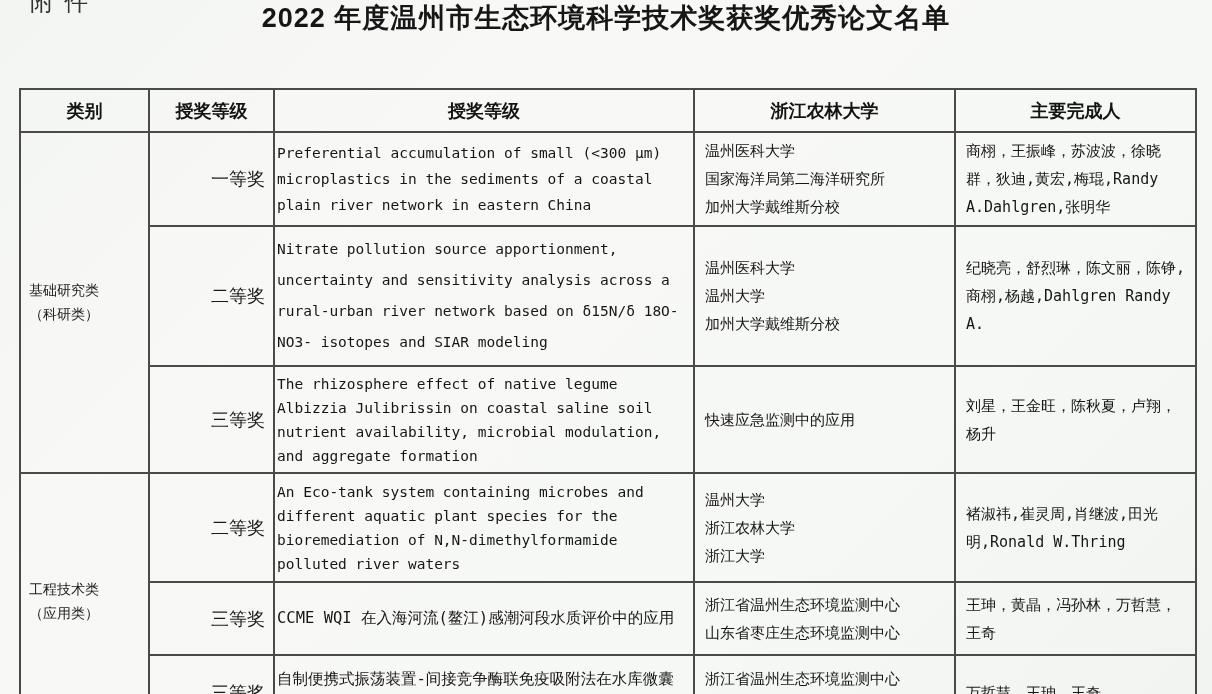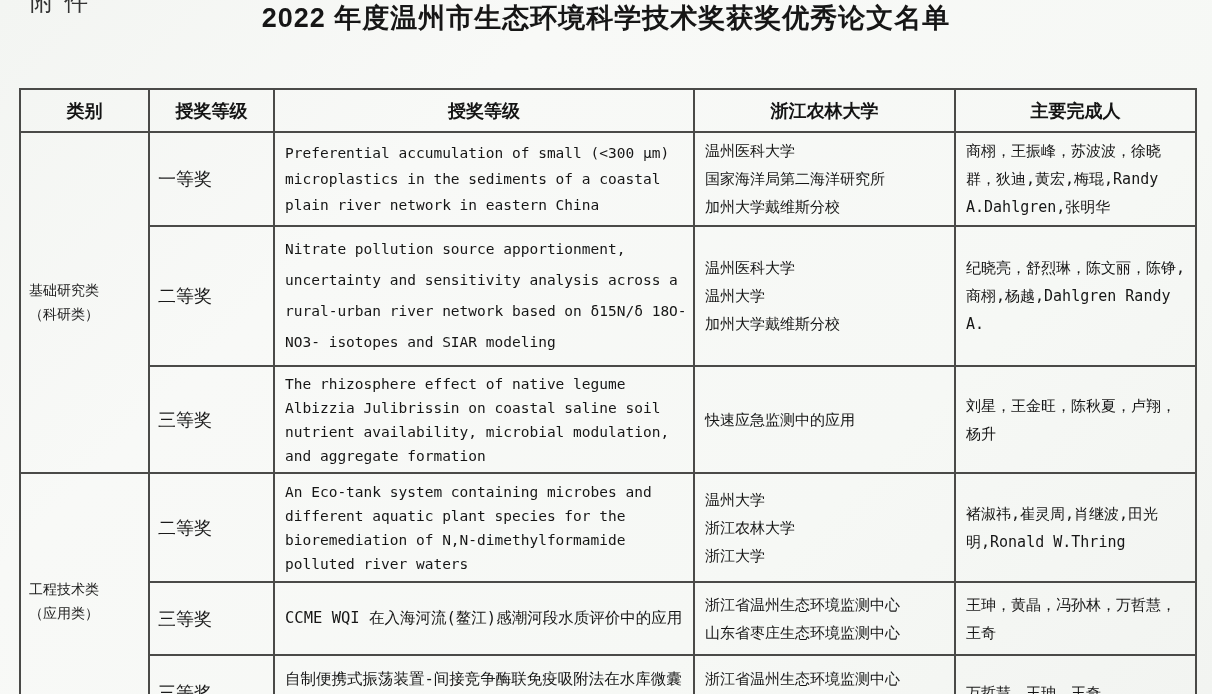--- a/index.html
+++ b/index.html
@@ -51,26 +51,26 @@
     height:33px;
     font-size:18px;font-weight:700;text-align:center;
     color:#141414;
     font-family:"Liberation Serif","DejaVu Serif",serif;
   }
   td.cat{
     text-align:left;font-size:14px;line-height:1.7;
     white-space:pre-line;color:#1a1a1a;
   }
   td.grade{
-    text-align:left;font-size:18px;color:#1a1a1a;margin-left:40px;
+    text-align:right;font-size:18px;color:#1a1a1a;margin-left:40px;
   }
   td.title-cell{
     font-family:"DejaVu Sans Mono","Liberation Mono",monospace;
     font-size:14.5px;line-height:26px;color:#161616;
-    padding-left:10px;padding-right:6px;
+    padding-left:2px;padding-right:6px;
   }
   td.units,td.people{
     font-size:15px;line-height:28px;color:#161616;
     white-space:pre-line;
     padding-left:10px;padding-right:6px;
     font-family:"DejaVu Sans Mono","Liberation Serif",serif;
   }
   tr.r1 td{height:82px;}
   tr.r2 td{height:130px;}
   tr.r3 td{height:97px;}

